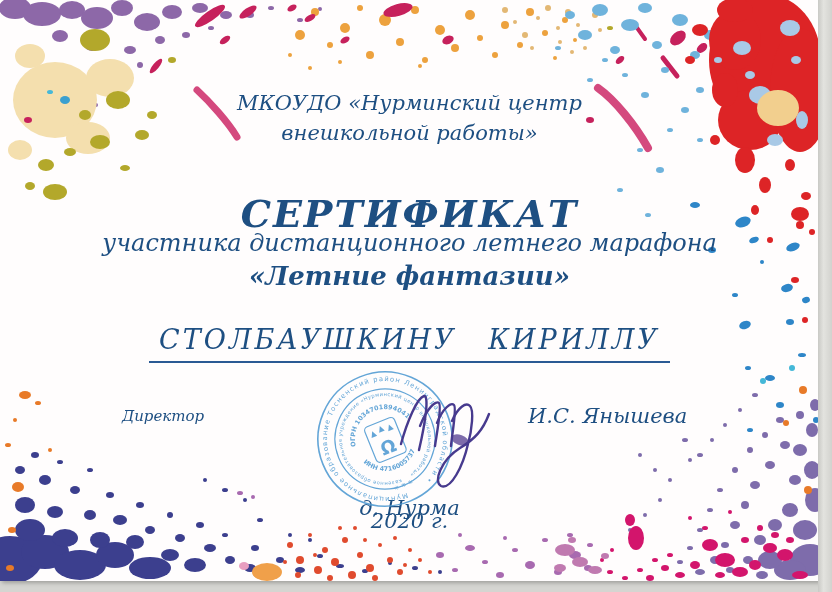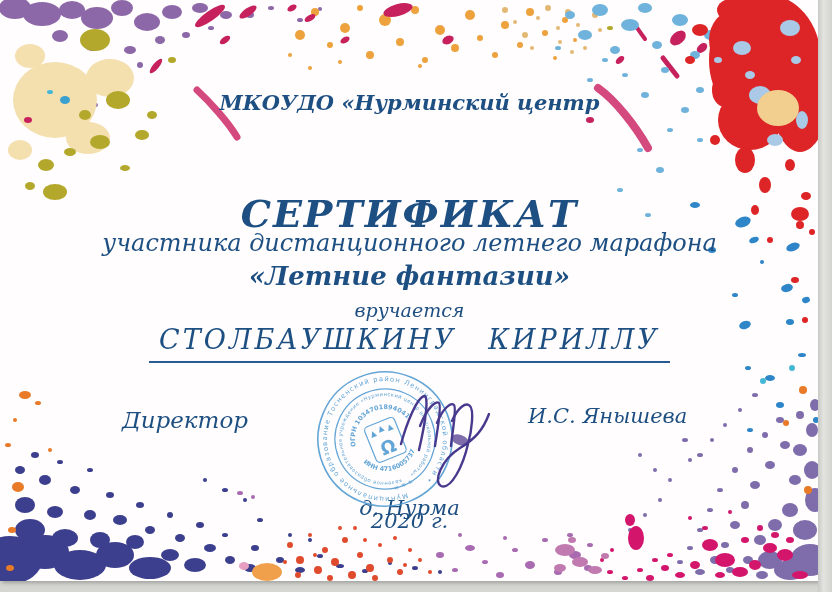--- a/index.html
+++ b/index.html
@@ -6,29 +6,29 @@
   body{width:832px;height:592px;overflow:hidden;background:#d8d8d4;
        font-family:"DejaVu Serif","Liberation Serif",serif;}
   .scan{position:relative;width:832px;height:592px;background:#d5d5d1;}
   .scan::after{content:"";position:absolute;right:0;top:0;width:14px;height:100%;
        background:linear-gradient(90deg,#c9c9c5,#e3e3df 40%,#d2d2ce);}
   .cert{position:absolute;left:0;top:0;width:819px;height:581px;background:#fffdfd;
         box-shadow:2px 2px 4px rgba(0,0,0,.25);overflow:hidden;}
   .splat{position:absolute;left:0;top:0;pointer-events:none;}
   .ink{color:#1e4f82;font-style:italic;position:absolute;left:0;width:819px;
        text-align:center;line-height:1.45;}
-  .org{top:88px;font-size:21px;font-weight:700;}
+  .org{top:88px;font-size:21px;font-weight:400;}
   .title{top:186px;font-size:38px;font-weight:bold;letter-spacing:2px;}
   .subtitle{top:226px;font-size:24px;}
   .event{top:258px;font-size:26px;font-weight:bold;}
   .presented{top:297px;font-size:19px;}
   .name-row{top:320px;}
   .name{display:inline-block;font-size:27px;font-weight:normal;letter-spacing:3px;
         word-spacing:20px;border-bottom:2px solid #2a5a94;padding:0 10px 2px;}
-  .role{position:absolute;left:122px;top:407px;font-size:23px;font-style:italic;color:#1e4f82;}
+  .role{position:absolute;left:122px;top:407px;font-size:15px;font-style:italic;color:#1e4f82;}
   .signer{position:absolute;left:528px;top:404px;width:180px;text-align:left;
           font-size:21px;font-style:italic;color:#1e4f82;}
   .year{top:466px;font-size:21px;margin-top:40px;}
   .place{top:493px;font-size:21px;}
   .stamp{position:absolute;left:297px;top:351px;opacity:.88;}
   .sig{position:absolute;left:393px;top:382px;}
 </style>
 </head>
 <body>
 
@@ -449,25 +449,25 @@
           <circle cx="786" cy="423" r="3" fill="#e87a28"></circle>
       <circle cx="808" cy="490" r="4" fill="#e87a28"></circle>
           <circle cx="763" cy="381" r="3" fill="#45b8d8"></circle>
       <circle cx="816" cy="420" r="3" fill="#2e86c8"></circle>
           <circle cx="792" cy="368" r="3" fill="#45b8d8"></circle>
     </g>
   </svg>
 
   <div class="ink org">
     <div>МКОУДО «Нурминский центр</div>
+    <div>внешкольной работы»</div>
   </div>
   <div class="ink title">СЕРТИФИКАТ</div>
   <div class="ink subtitle">участника дистанционного летнего марафона</div>
   <div class="ink event">«Летние фантазии»</div>
-  <div class="ink presented">вручается</div>
   <div class="ink name-row">
     <span class="name">СТОЛБАУШКИНУ КИРИЛЛУ</span>
   </div>
   <div class="role">Директор</div>
   <div class="signer">И.С. Янышева</div>
   <div class="ink year">2020 г.</div>
   <div class="ink place">д. Нурма</div>
 
   <svg class="stamp" width="176" height="176" viewBox="0 0 176 176">
     <g transform="rotate(-22 88 88)" stroke="#4f9ad2" fill="none">

